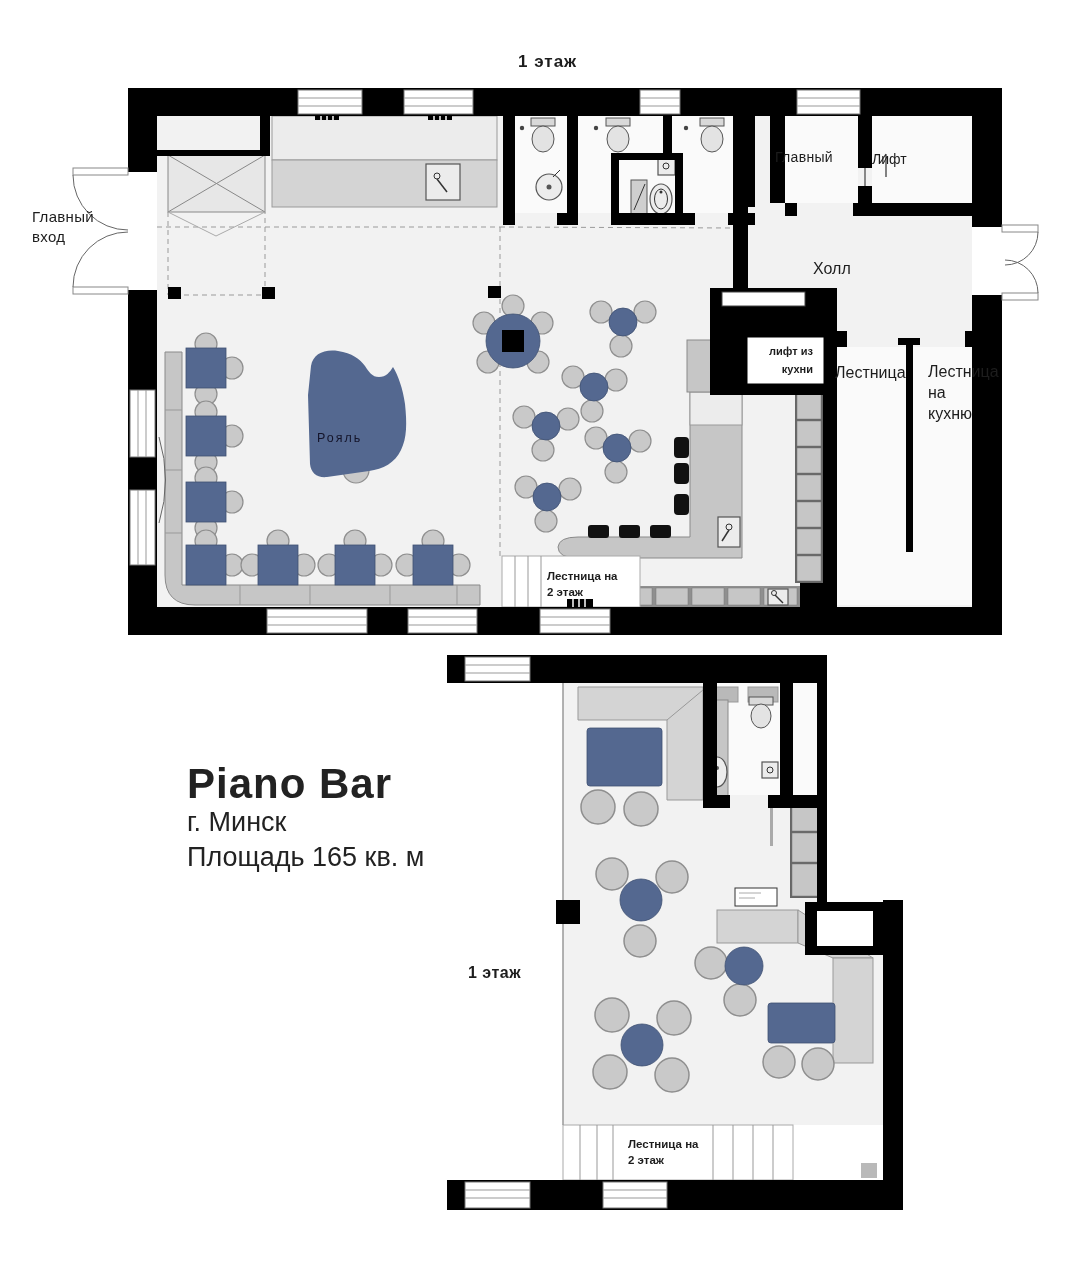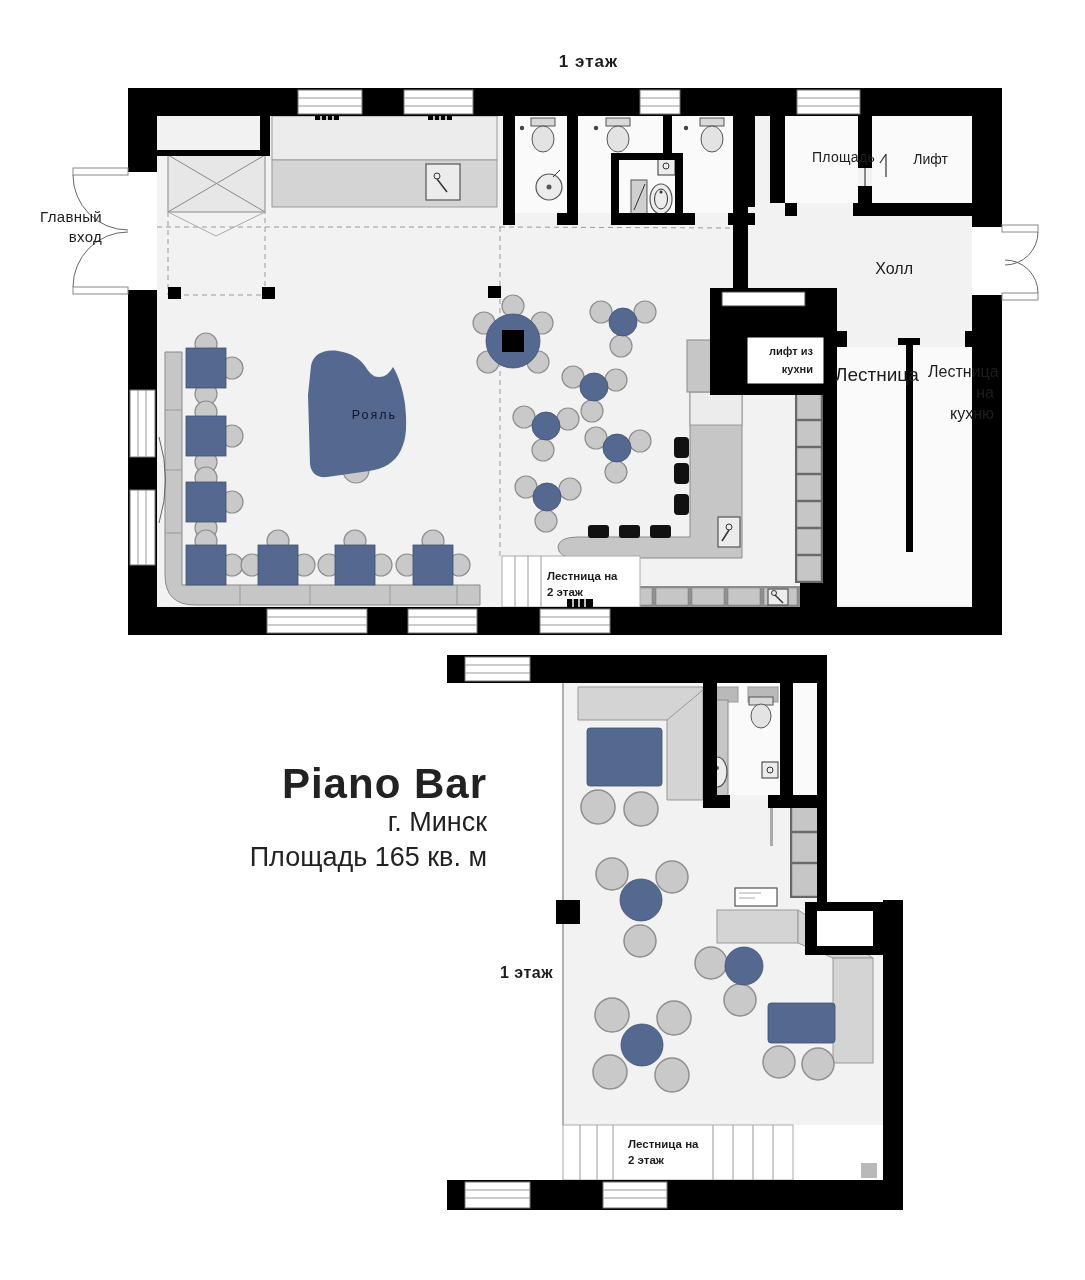--- a/index.html
+++ b/index.html
@@ -1,19 +1,19 @@
 <!DOCTYPE html>
 <html><head>
 <meta charset="utf-8">
 <style>
   html,body{margin:0;padding:0;background:#fff;}
   #canvas{position:relative;width:1085px;height:1280px;background:#ffffff;overflow:hidden;
           font-family:"Liberation Sans",sans-serif;}
   #plan-svg{position:absolute;left:0;top:0;}
-  .plan-label{position:absolute;color:#1d1d1d;text-align:right;line-height:1.3;
+  .plan-label{position:absolute;color:#1d1d1d;text-align:left;line-height:1.3;
               font-family:"Liberation Sans",sans-serif;}
   .w{fill:#000;}
   .win{fill:#fff;stroke:#777;stroke-width:1;}
   .fl{fill:#f2f2f2;}
   .rm{fill:#fafafa;}
   .g1{fill:#c6c6c6;stroke:#8a8a8a;stroke-width:1;}
   .g2{fill:#d4d4d4;stroke:#999;stroke-width:1;}
   .lt{fill:#ececec;stroke:#9a9a9a;stroke-width:1;}
   .md{fill:#d4d4d4;stroke:#9a9a9a;stroke-width:1;}
   .bl{fill:#546890;stroke:#3f5172;stroke-width:0.8;}
@@ -491,33 +491,33 @@
           <line class="ln" x1="603" y1="1190" x2="667" y2="1190"></line>
           <line class="ln" x1="603" y1="1198" x2="667" y2="1198"></line>
     </g>
   </g>
 </svg>
 
 <div class="plan-label" style="left:518px;top:51px;width:100px;font-size:17px;font-weight:bold;letter-spacing:1px;">1 этаж</div>
 
 <div class="plan-label" style="left:32px;top:207px;width:70px;font-size:15px;letter-spacing:0.3px;">Главный вход</div>
 
-<div class="plan-label" style="left:775px;top:148px;width:100px;font-size:14px;letter-spacing:0.3px;">Площадь</div>
+<div class="plan-label" style="left:775px;top:148px;width:100px;font-size:14px;letter-spacing:0.3px;">Главный</div>
 
 <div class="plan-label" style="left:872px;top:150px;width:76px;font-size:14px;">Лифт</div>
 
 <div class="plan-label" style="left:813px;top:259px;width:100px;font-size:16px;">Холл</div>
 
 <div class="plan-label" style="left:753px;top:343px;width:60px;font-size:11px;font-weight:bold;text-align:right;line-height:1.6;">лифт из кухни</div>
 
-<div class="plan-label" style="left:835px;top:363px;width:74px;font-size:19px;">Лестница</div>
+<div class="plan-label" style="left:835px;top:363px;width:74px;font-size:16px;">Лестница</div>
 
 <div class="plan-label" style="left:901px;top:362px;width:66px;font-size:16px;margin-left:27px;">Лестница на кухню</div>
 
-<div class="plan-label" style="left:317px;top:407px;width:80px;font-size:12.5px;letter-spacing:2px;color:#14142a;">Рояль</div>
+<div class="plan-label" style="left:317px;top:430px;width:80px;font-size:12.5px;letter-spacing:2px;color:#14142a;">Рояль</div>
 
 <div class="plan-label" style="left:547px;top:569px;width:72px;font-size:11.5px;font-weight:bold;text-align:left;line-height:1.35;">Лестница на 2 этаж</div>
 
 <div class="plan-label" style="left:187px;top:805px;width:300px;font-size:27px;color:#222;">г. Минск</div>
 
 <div class="plan-label" style="left:187px;top:757px;width:300px;font-size:42px;font-weight:bold;letter-spacing:1px;color:#222;">Piano Bar</div>
 
 <div class="plan-label" style="left:187px;top:840px;width:300px;font-size:27px;color:#222;">Площадь 165 кв. м</div>
 
 <div class="plan-label" style="left:468px;top:963px;width:85px;font-size:16px;font-weight:bold;letter-spacing:0.5px;">1 этаж</div>

